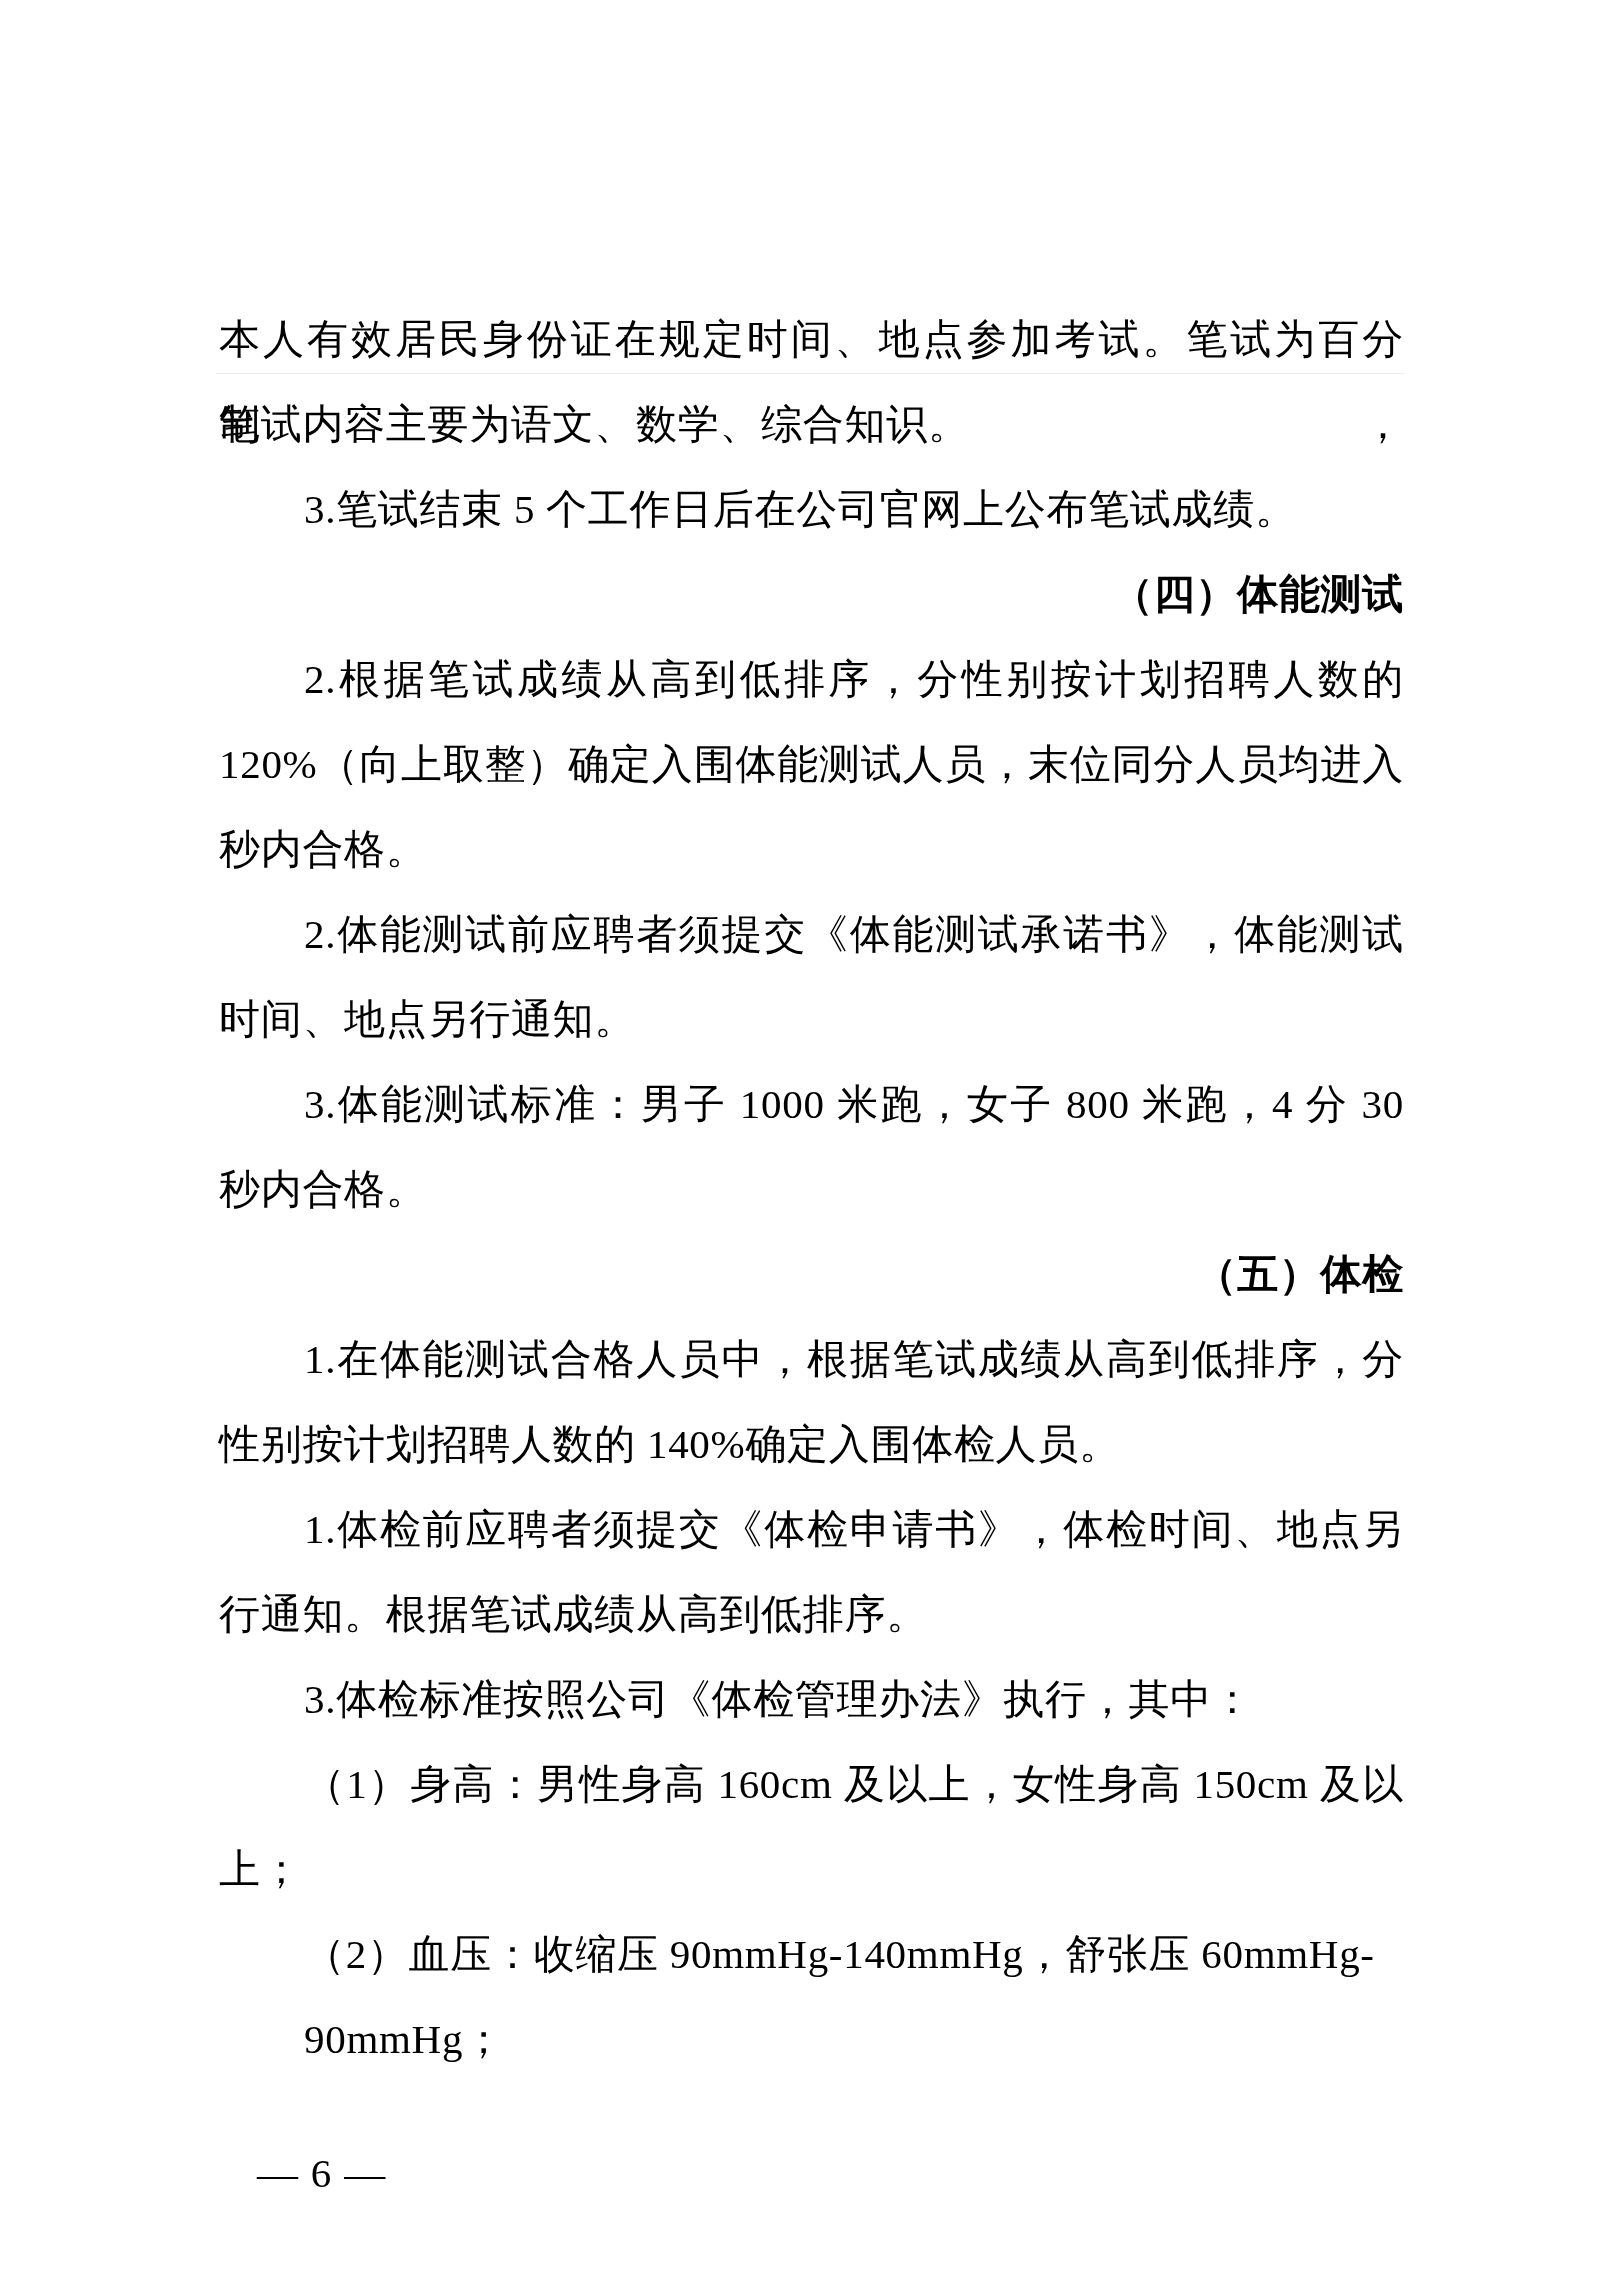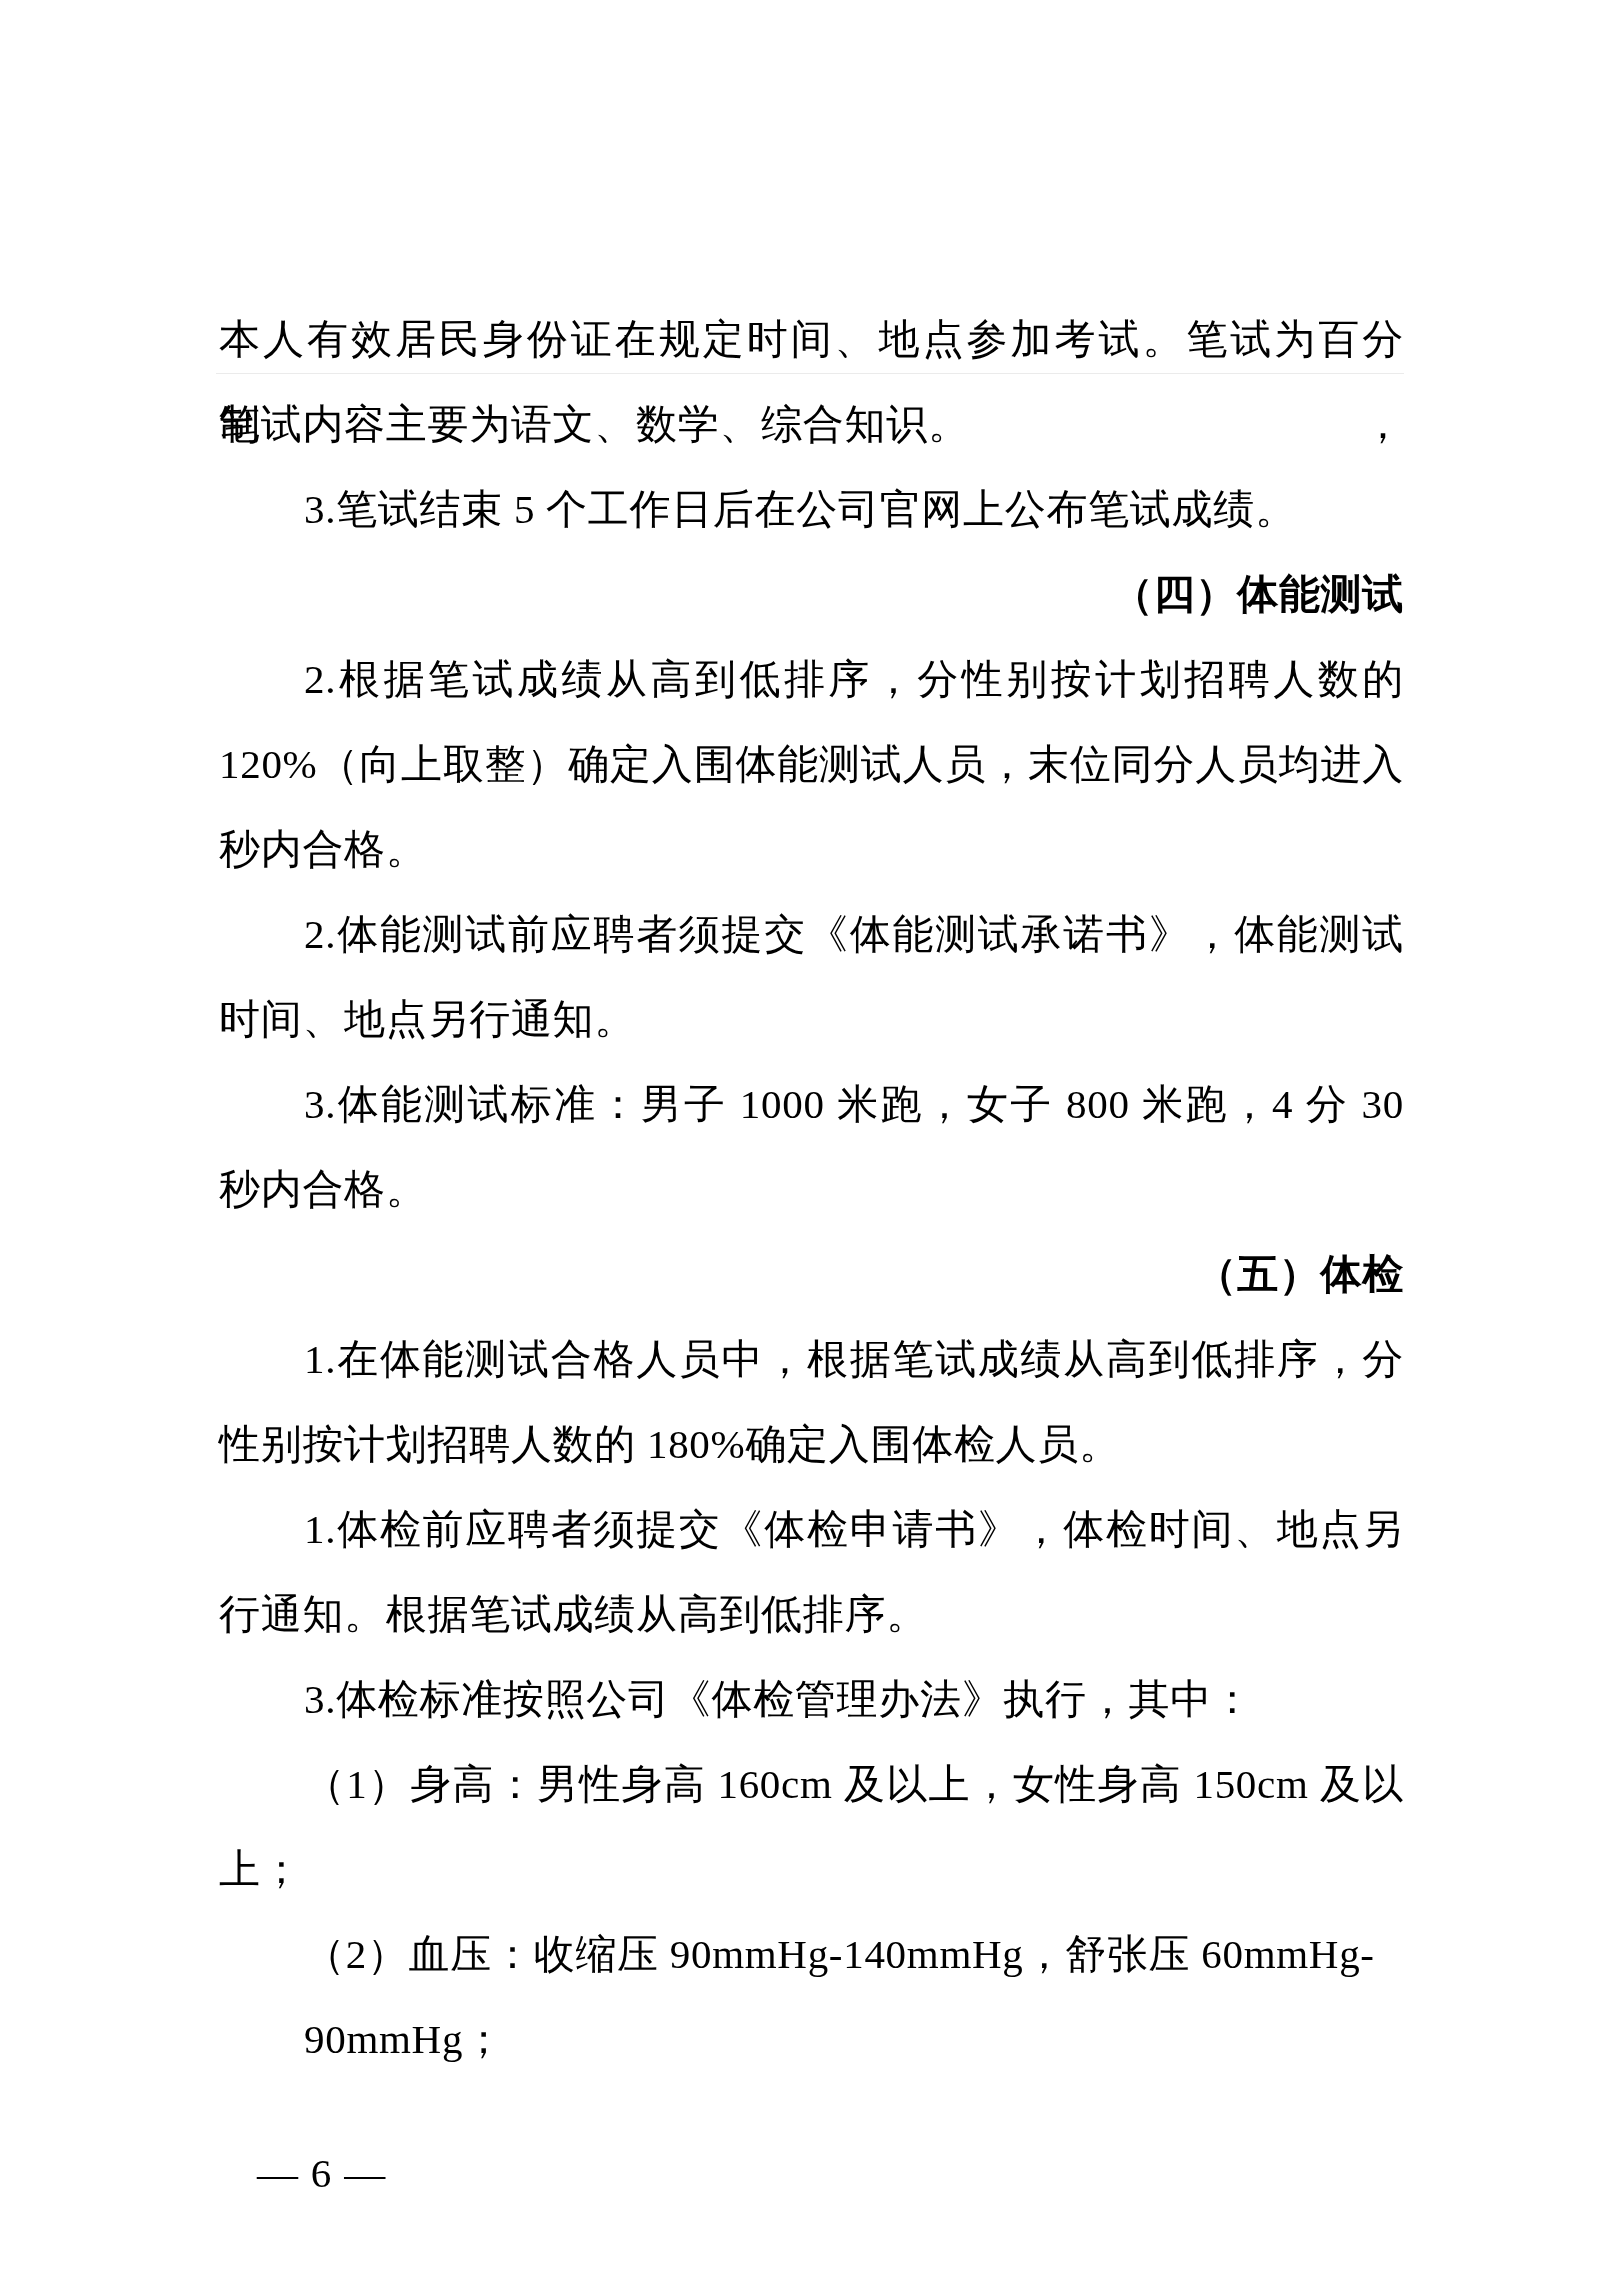--- a/index.html
+++ b/index.html
@@ -63,21 +63,21 @@
     <div class="ln ind head">（四）体能测试</div>
     <div class="ln ind just">2.根据笔试成绩从高到低排序，分性别按计划招聘人数的</div>
     <div class="ln just">120%（向上取整）确定入围体能测试人员，末位同分人员均进入</div>
     <div class="ln">秒内合格。</div>
     <div class="ln ind just">2.体能测试前应聘者须提交《体能测试承诺书》，体能测试</div>
     <div class="ln">时间、地点另行通知。</div>
     <div class="ln ind just">3.体能测试标准：男子 1000 米跑，女子 800 米跑，4 分 30</div>
     <div class="ln">秒内合格。</div>
     <div class="ln ind head">（五）体检</div>
     <div class="ln ind just">1.在体能测试合格人员中，根据笔试成绩从高到低排序，分</div>
-    <div class="ln">性别按计划招聘人数的 180%确定入围体检人员。</div>
+    <div class="ln">性别按计划招聘人数的 140%确定入围体检人员。</div>
     <div class="ln ind just">1.体检前应聘者须提交《体检申请书》，体检时间、地点另</div>
     <div class="ln">行通知。根据笔试成绩从高到低排序。</div>
     <div class="ln ind">3.体检标准按照公司《体检管理办法》执行，其中：</div>
     <div class="ln ind just">（1）身高：男性身高 160cm 及以上，女性身高 150cm 及以</div>
     <div class="ln">上；</div>
     <div class="ln ind">（2）血压：收缩压 90mmHg-140mmHg，舒张压 60mmHg-90mmHg；</div>
   </div>
 
   <div class="footer">— 6 —</div>
 

